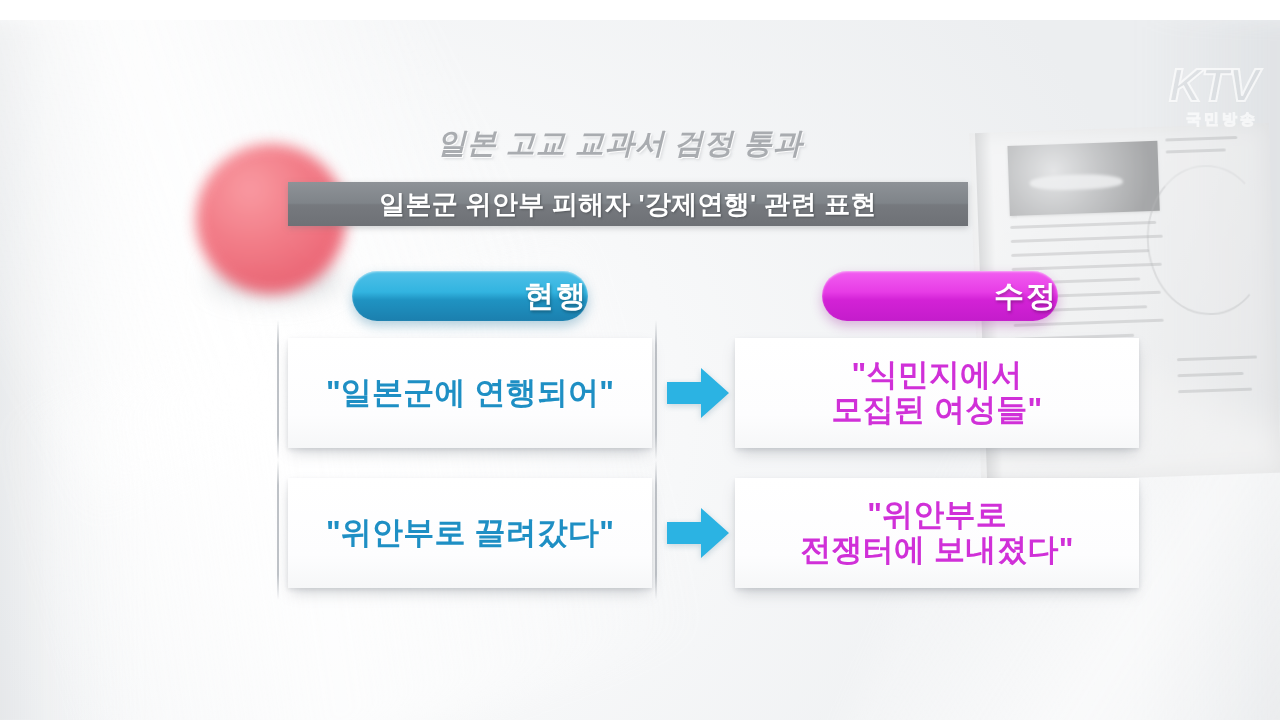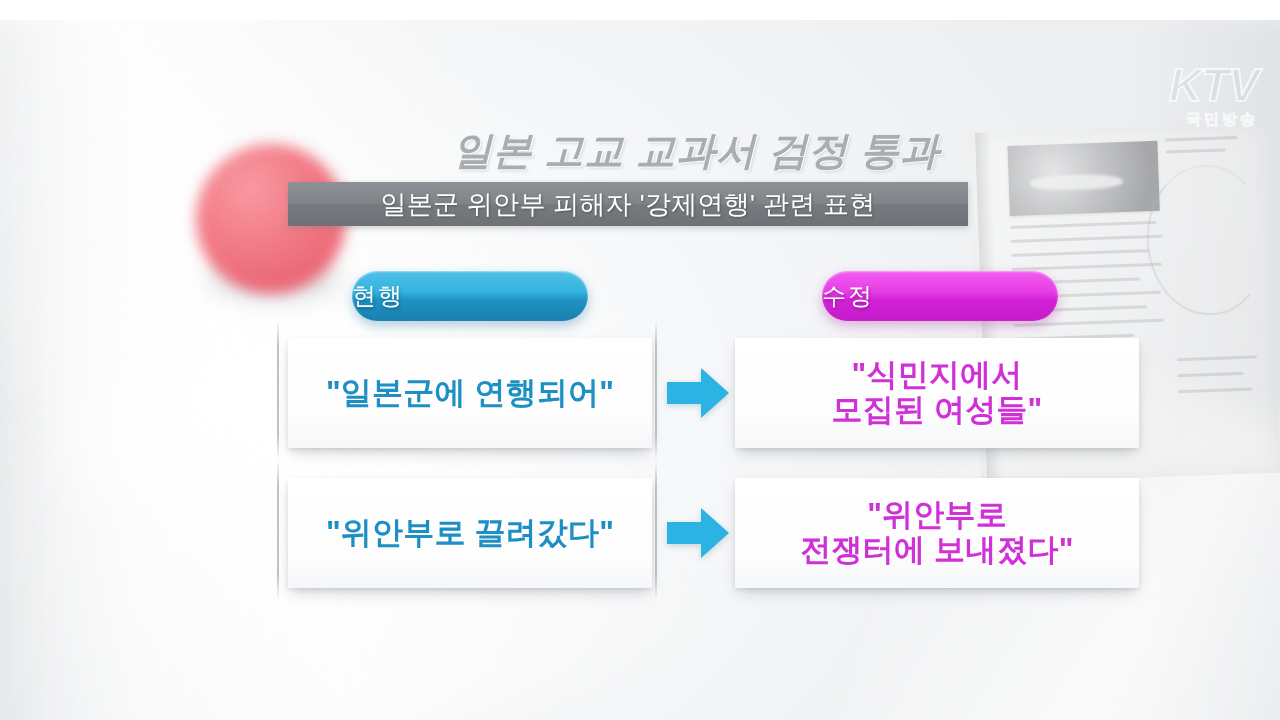--- a/index.html
+++ b/index.html
@@ -99,52 +99,52 @@
     border:2px solid rgba(130,134,140,.35);
     border-radius:50% 50% 48% 52%;
     border-right-color:transparent; border-top-color:rgba(150,154,160,.2);
   }
 
   
   #headline {
     position:absolute;
     left:300px; top:104px;
     width:640px;
-    text-align:right;
-    font-size:39px;
+    text-align:center;
+    font-size:29px;
     font-weight:bold;
     font-style:italic;
     letter-spacing:1px;
     color:#a9acb0;
     text-shadow:1px 1px 0 rgba(255,255,255,.9), 2px 2px 3px rgba(160,164,170,.35);
     white-space:nowrap;
   }
 
   
   #subbar {
     position:absolute;
     left:288px; top:162px;
     width:680px; height:44px;
     background:linear-gradient(180deg, #8e9297 0%, #7f8489 48%, #76797e 52%, #6e7176 100%);
     display:flex; align-items:center; justify-content:center;
     box-shadow:0 2px 6px rgba(120,124,130,.35);
   }
   #subbar .txt {
-    font-size:26px; font-weight:normal; color:#ffffff;
+    font-size:26px; font-weight:bold; color:#ffffff;
     letter-spacing:.3px; white-space:nowrap;
     text-shadow:1px 1px 2px rgba(60,63,67,.55);
   }
 
   
   .pill {
     position:absolute;
     height:50px;
     border-radius:26px;
-    display:flex; align-items:center; justify-content:flex-start;
-    font-size:24px; font-weight:normal; color:#ffffff;
+    display:flex; align-items:center; justify-content:flex-end;
+    font-size:30px; font-weight:bold; color:#ffffff;
     letter-spacing:2px;
     text-shadow:1px 2px 3px rgba(0,0,0,.28);
   }
   #pill-current {
     left:352px; top:251px; width:236px;
     background:linear-gradient(180deg, #4fc0e8 0%, #32b4e0 42%, #1f93c2 58%, #1b7fae 100%);
     box-shadow:0 5px 12px rgba(40,120,160,.35), inset 0 1px 2px rgba(255,255,255,.55);
   }
   #pill-revised {
     left:822px; top:251px; width:236px;

